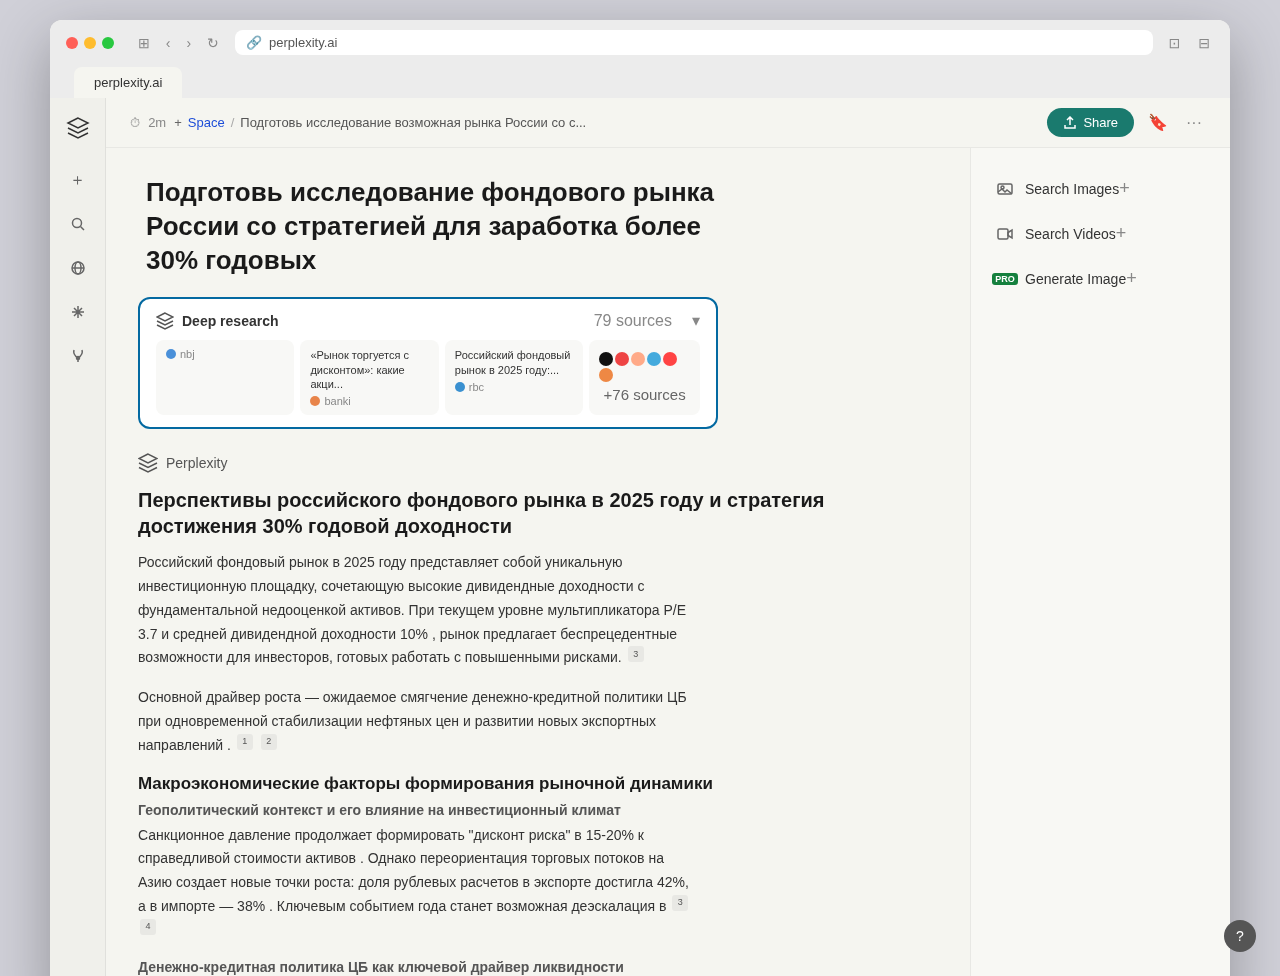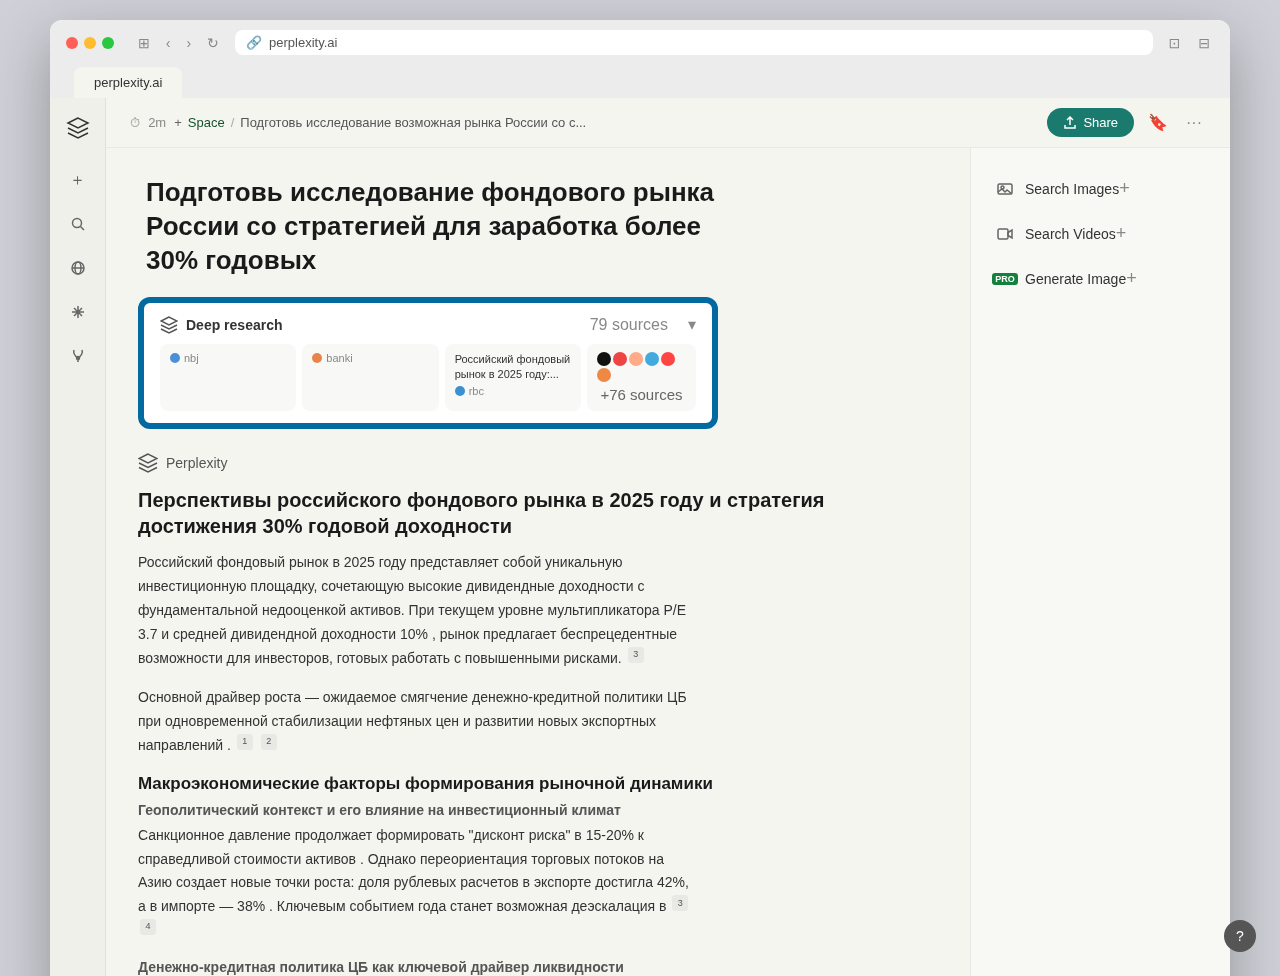--- a/index.html
+++ b/index.html
@@ -169,21 +169,21 @@
       font-weight: 700;
       color: #1a1a1a;
       line-height: 1.3;
       margin-bottom: 20px;
       max-width: 580px;
       margin-left: 8px;
     }
     
     .deep-research-card {
       background: white;
-      border: 6px solid #0369a1;
+      border: 2px solid #0369a1;
       border-radius: 12px;
       padding: 12px 16px;
       margin-bottom: 24px;
       max-width: 580px;
     }
     .deep-research-header {
       display: flex;
       align-items: center;
       justify-content: space-between;
       margin-bottom: 10px;
@@ -412,21 +412,21 @@
     </div>
 
     <div class="main-content">
 
       <div class="top-bar">
         <div class="top-bar-left">
           <span>⏱</span>
           <span>2m</span>
           <div class="breadcrumb">
             <span>+</span>
-            <span style="color:#14532d; cursor:pointer;">Space</span>
+            <span style="color:#1d4ed8; cursor:pointer;">Space</span>
             <span class="breadcrumb-sep">/</span>
             <span class="breadcrumb-current">Подготовь исследование возможная рынка России со с...</span>
           </div>
         </div>
         <div class="top-bar-right">
           <button class="share-btn">
             <svg width="14" height="14" viewBox="0 0 14 14" fill="none" stroke="white" stroke-width="1.5">
               <path d="M7 1v8M4 4l3-3 3 3"></path>
               <path d="M2 9v3h10V9"></path>
             </svg>
@@ -459,20 +459,21 @@
                 </div>
               </div>
               <div class="sources-grid">
                 <div class="source-item">
                   <div class="source-domain">
                     <div class="source-domain-dot" style="background:#4a90d9;"></div>
                     <span>nbj</span>
                   </div>
                 </div>
                 <div class="source-item">
+                  <div class="source-title">«Рынок торгуется с дисконтом»: какие акци...</div>
                   <div class="source-domain">
                     <div class="source-domain-dot" style="background:#e8844a;"></div>
                     <span>banki</span>
                   </div>
                 </div>
                 <div class="source-item">
                   <div class="source-title">Российский фондовый рынок в 2025 году:...</div>
                   <div class="source-domain">
                     <div class="source-domain-dot" style="background:#3a90d0;"></div>
                     <span>rbc</span>

